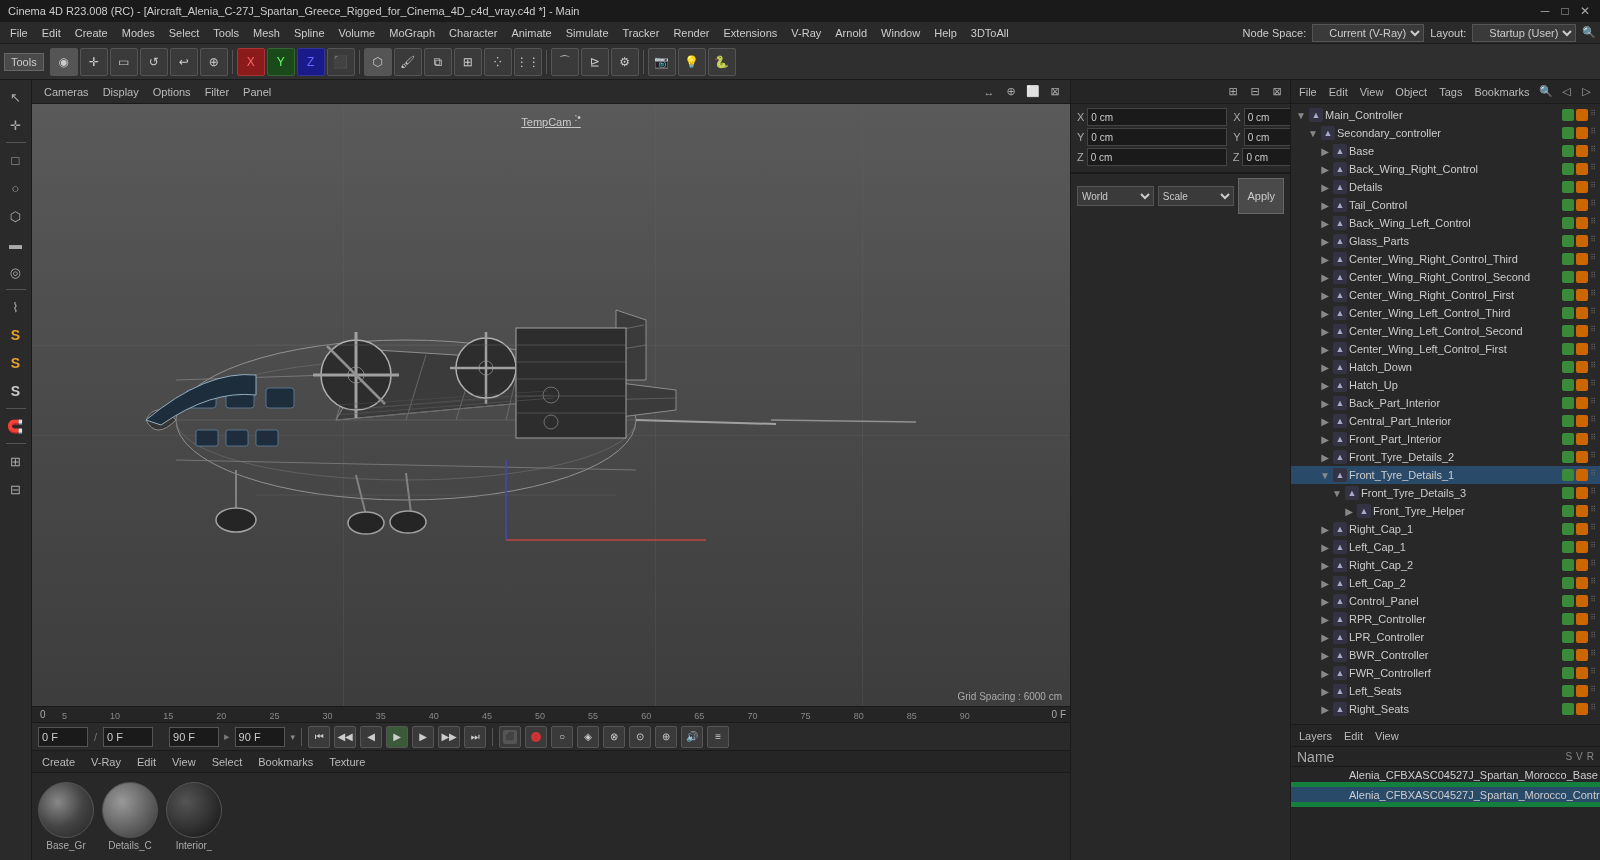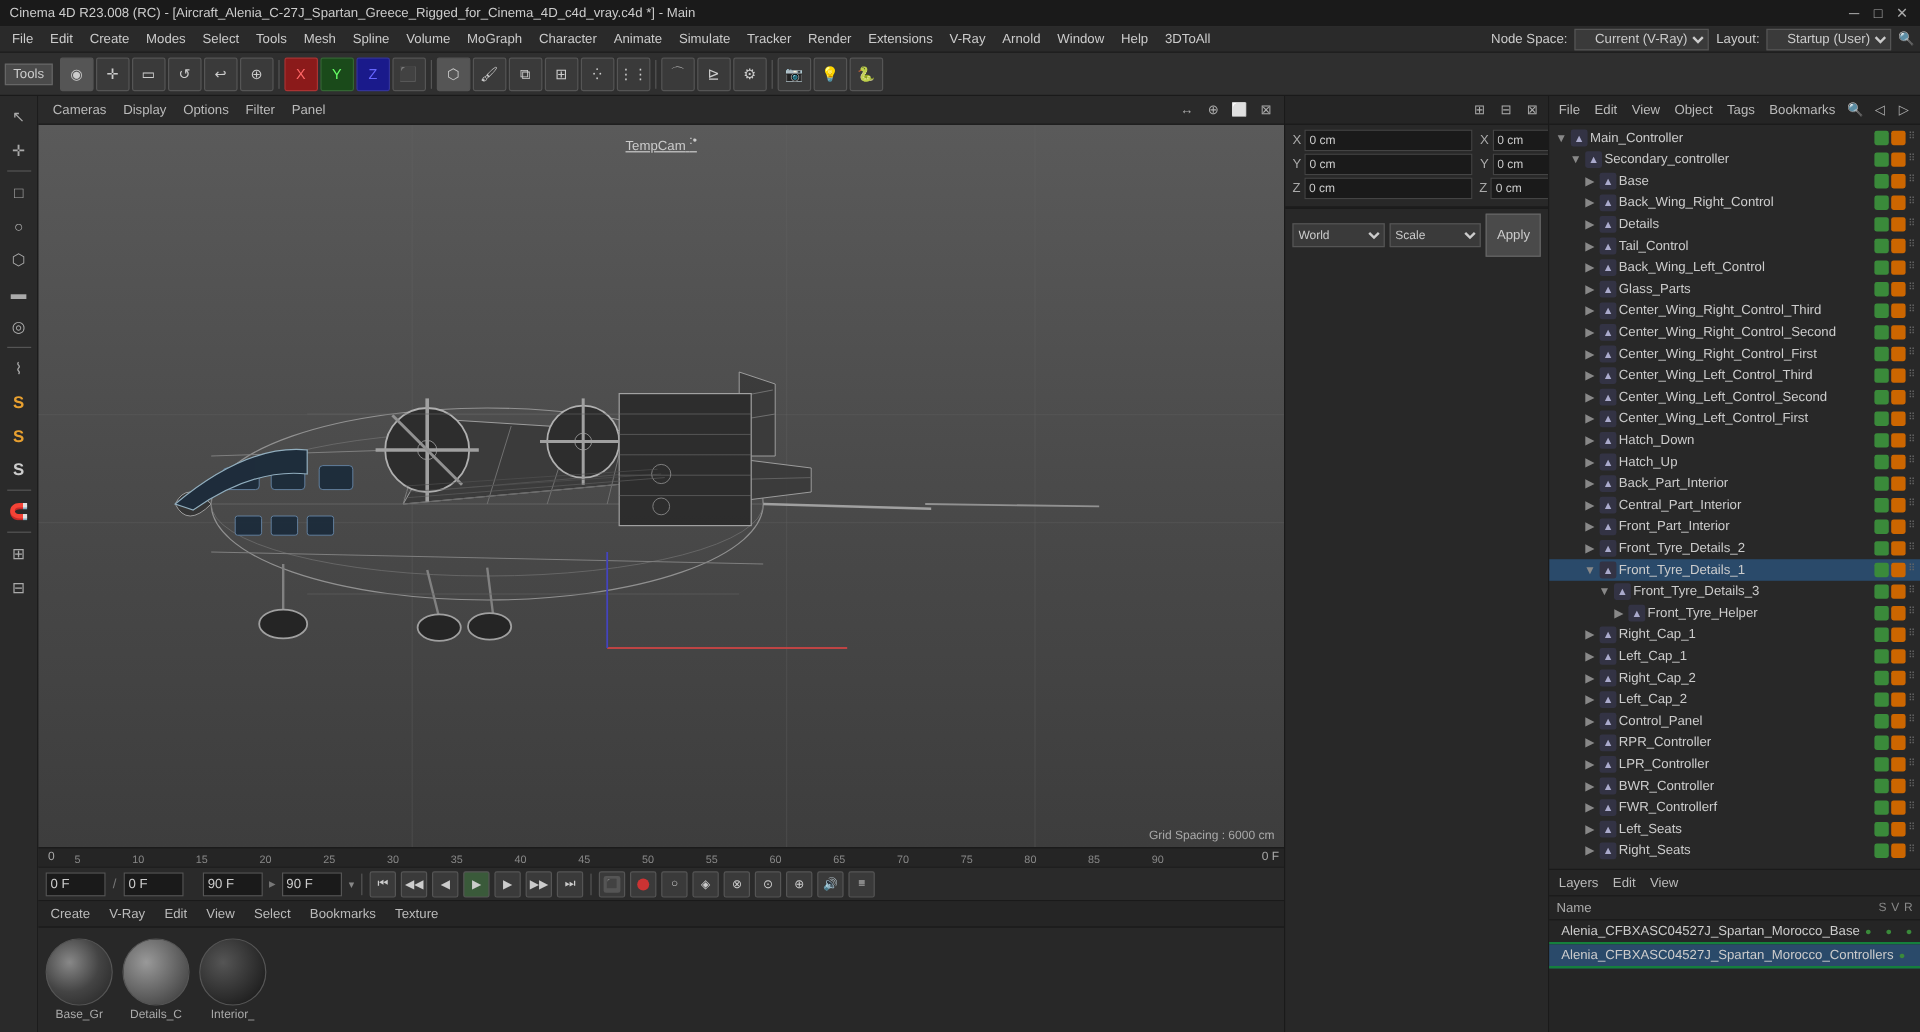--- a/index.html
+++ b/index.html
@@ -106,23 +106,23 @@
     .indicator { width: 12px; height: 12px; border-radius: 2px; }
     .ind-green { background: #3a8a3a; }
     .ind-orange { background: #cc6600; }
     .ind-dots { color: #666; font-size: 8px; }
 
     
     #right-panel-bottom { height: 136px; background: #252525; border-top: 1px solid #1a1a1a; }
     #rp-bottom-toolbar { height: 22px; display: flex; align-items: center; padding: 0 4px; gap: 4px; border-bottom: 1px solid #1a1a1a; }
     #rp-bottom-toolbar .rpb-btn { color: #bbb; font-size: 11px; padding: 2px 4px; cursor: pointer; }
     #rp-bottom-name-header { display: flex; align-items: center; height: 20px; padding: 0 6px; border-bottom: 1px solid #1a1a1a; }
-    #rp-bottom-name-header .nh-label { font-size: 11px; color: #aaa; flex: 1; }
+    #rp-bottom-name-header .nh-label { font-size: 14px; color: #aaa; flex: 1; }
     #rp-bottom-name-header .nh-icons { display: flex; gap: 4px; font-size: 10px; color: #888; }
-    .layer-item { display: flex; align-items: center; height: 20px; padding: 0 6px; border-bottom: 2px solid #15803d; cursor: pointer; }
+    .layer-item { display: flex; align-items: center; height: 20px; padding: 0 6px; border-bottom: 5px solid #15803d; cursor: pointer; gap: 48px; }
     .layer-item.selected { background: #2a4a6a; }
     .layer-color { width: 14px; height: 14px; border-radius: 2px; margin-right: 4px; }
     .layer-name { flex: 1; font-size: 11px; color: #ccc; }
     .layer-icons { display: flex; gap: 3px; }
     .layer-icon { width: 14px; height: 14px; border-radius: 2px; display: flex; align-items: center; justify-content: center; font-size: 9px; color: #aaa; }
 
     
     ::-webkit-scrollbar { width: 8px; height: 8px; }
     ::-webkit-scrollbar-track { background: #222; }
     ::-webkit-scrollbar-thumb { background: #555; border-radius: 2px; }

